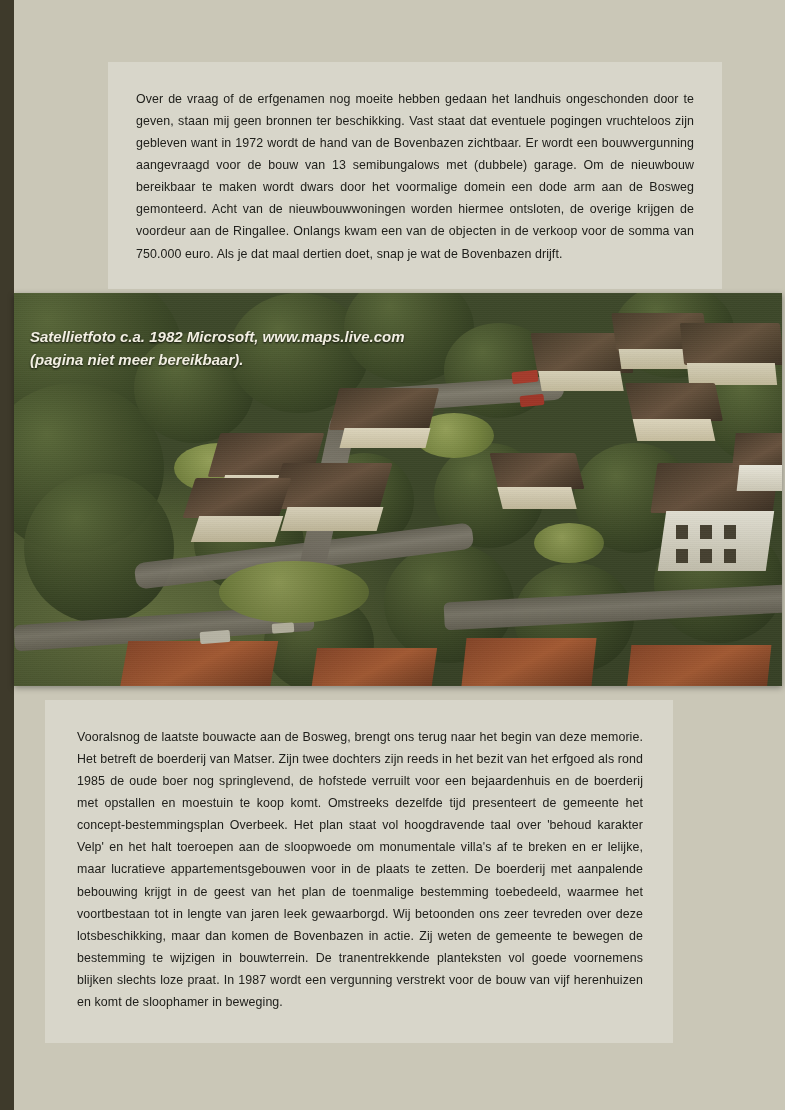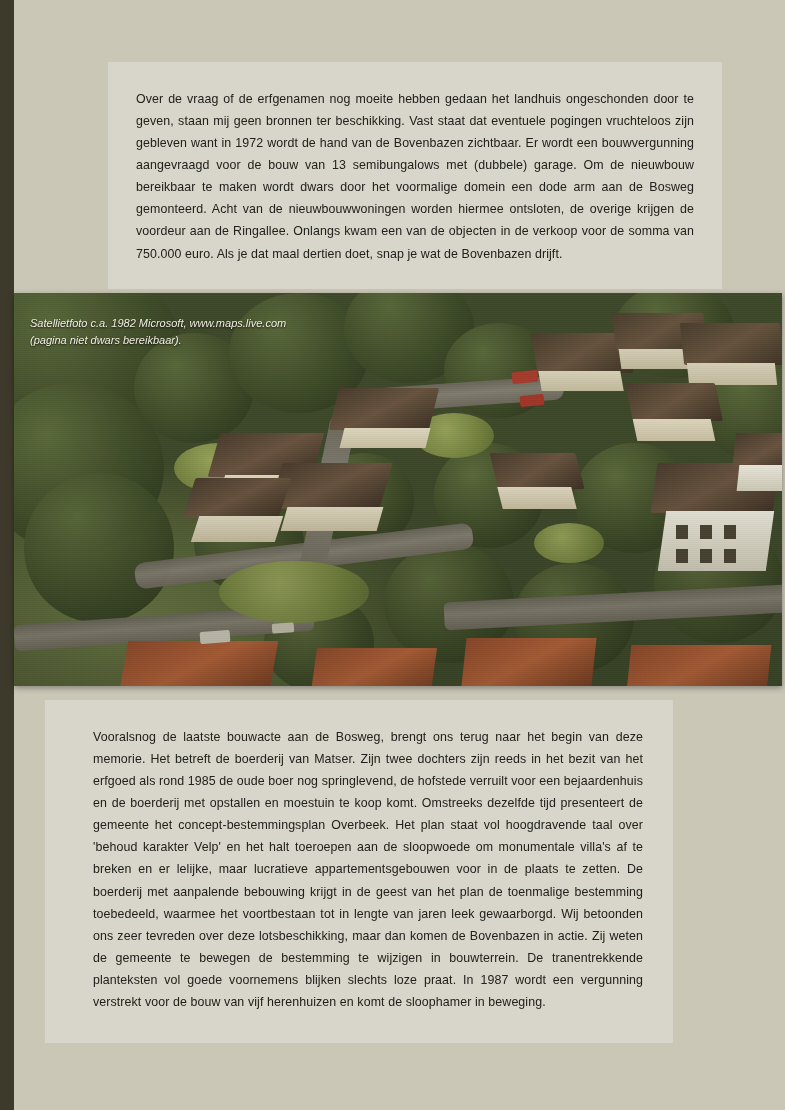--- a/index.html
+++ b/index.html
@@ -43,21 +43,21 @@
     padding: 26px 28px 24px 28px;
     box-sizing: border-box;
   }
 
   .text-panel-bottom {
     position: absolute;
     left: 45px;
     top: 700px;
     width: 628px;
     background: #d8d6ca;
-    padding: 26px 30px 30px 48px;
+    padding: 26px 30px 30px 32px;
     box-sizing: border-box;
   }
 
   .body-text {
     font-size: 12.4px;
     line-height: 1.78;
     color: #20201c;
     text-align: justify;
     margin: 0;
     letter-spacing: 0.1px;
@@ -71,28 +71,29 @@
     width: 768px;
     height: 393px;
     overflow: hidden;
     background: #4b5a39;
     box-shadow: 0 2px 6px rgba(0,0,0,0.35);
   }
 
   .photo-caption {
     position: absolute;
     left: 16px;
-    top: 22px;
+    top: 32px;
     z-index: 40;
-    font-size: 11px;
+    font-size: 15px;
     font-style: italic;
     color: #f2efe2;
     line-height: 1.55;
     text-shadow: 0 1px 2px rgba(0,0,0,0.8);
     font-family: "Liberation Sans", sans-serif;
+    font-weight: bold;
   }
 
   
   .ph-layer { position: absolute; }
 
   .ground {
     left: 0; top: 0; width: 768px; height: 393px;
     background:
       radial-gradient(ellipse 300px 160px at 120px 330px, #6d7a45 0%, #4f5c33 70%, #3d482a 100%),
       radial-gradient(ellipse 420px 220px at 620px 120px, #7b8550 0%, #53603a 75%, #404a2d 100%),
@@ -261,21 +262,21 @@
     <div class="ph-layer car" style="left:498px; top:78px; width:26px; height:12px; background:#b13a2c; transform: rotate(-6deg);"></div>
     <div class="ph-layer car" style="left:506px; top:102px; width:24px; height:11px; background:#a83528; transform: rotate(-6deg);"></div>
     <div class="ph-layer car" style="left:186px; top:338px; width:30px; height:12px; background:#d8d4c4; transform: rotate(-4deg);"></div>
     <div class="ph-layer car" style="left:258px; top:330px; width:22px; height:10px; background:#cfcab8; transform: rotate(-4deg);"></div>
 
     <div class="ph-layer veil"></div>
     <div class="ph-layer grain"></div>
 
     <div class="photo-caption">
       <div>Satellietfoto c.a. 1982 Microsoft, www.maps.live.com</div>
-      <div>(pagina niet dwars bereikbaar).</div>
+      <div>(pagina niet meer bereikbaar).</div>
     </div>
   </div>
 
   <div class="text-panel-bottom">
     <p class="body-text">Vooralsnog de laatste bouwacte aan de Bosweg, brengt ons terug naar het begin van deze memorie. Het betreft de boerderij van Matser. Zijn twee dochters zijn reeds in het bezit van het erfgoed als rond 1985 de oude boer nog springlevend, de hofstede verruilt voor een bejaardenhuis en de boerderij met opstallen en moestuin te koop komt. Omstreeks dezelfde tijd presenteert de gemeente het concept-bestemmingsplan Overbeek. Het plan staat vol hoogdravende taal over 'behoud karakter Velp' en het halt toeroepen aan de sloopwoede om monumentale villa's af te breken en er lelijke, maar lucratieve appartementsgebouwen voor in de plaats te zetten. De boerderij met aanpalende bebouwing krijgt in de geest van het plan de toenmalige bestemming toebedeeld, waarmee het voortbestaan tot in lengte van jaren leek gewaarborgd. Wij betoonden ons zeer tevreden over deze lotsbeschikking, maar dan komen de Bovenbazen in actie. Zij weten de gemeente te bewegen de bestemming te wijzigen in bouwterrein. De tranentrekkende planteksten vol goede voornemens blijken slechts loze praat. In 1987 wordt een vergunning verstrekt voor de bouw van vijf herenhuizen en komt de sloophamer in beweging.</p>
   </div>
 
 </div>
 
 </body></html>

